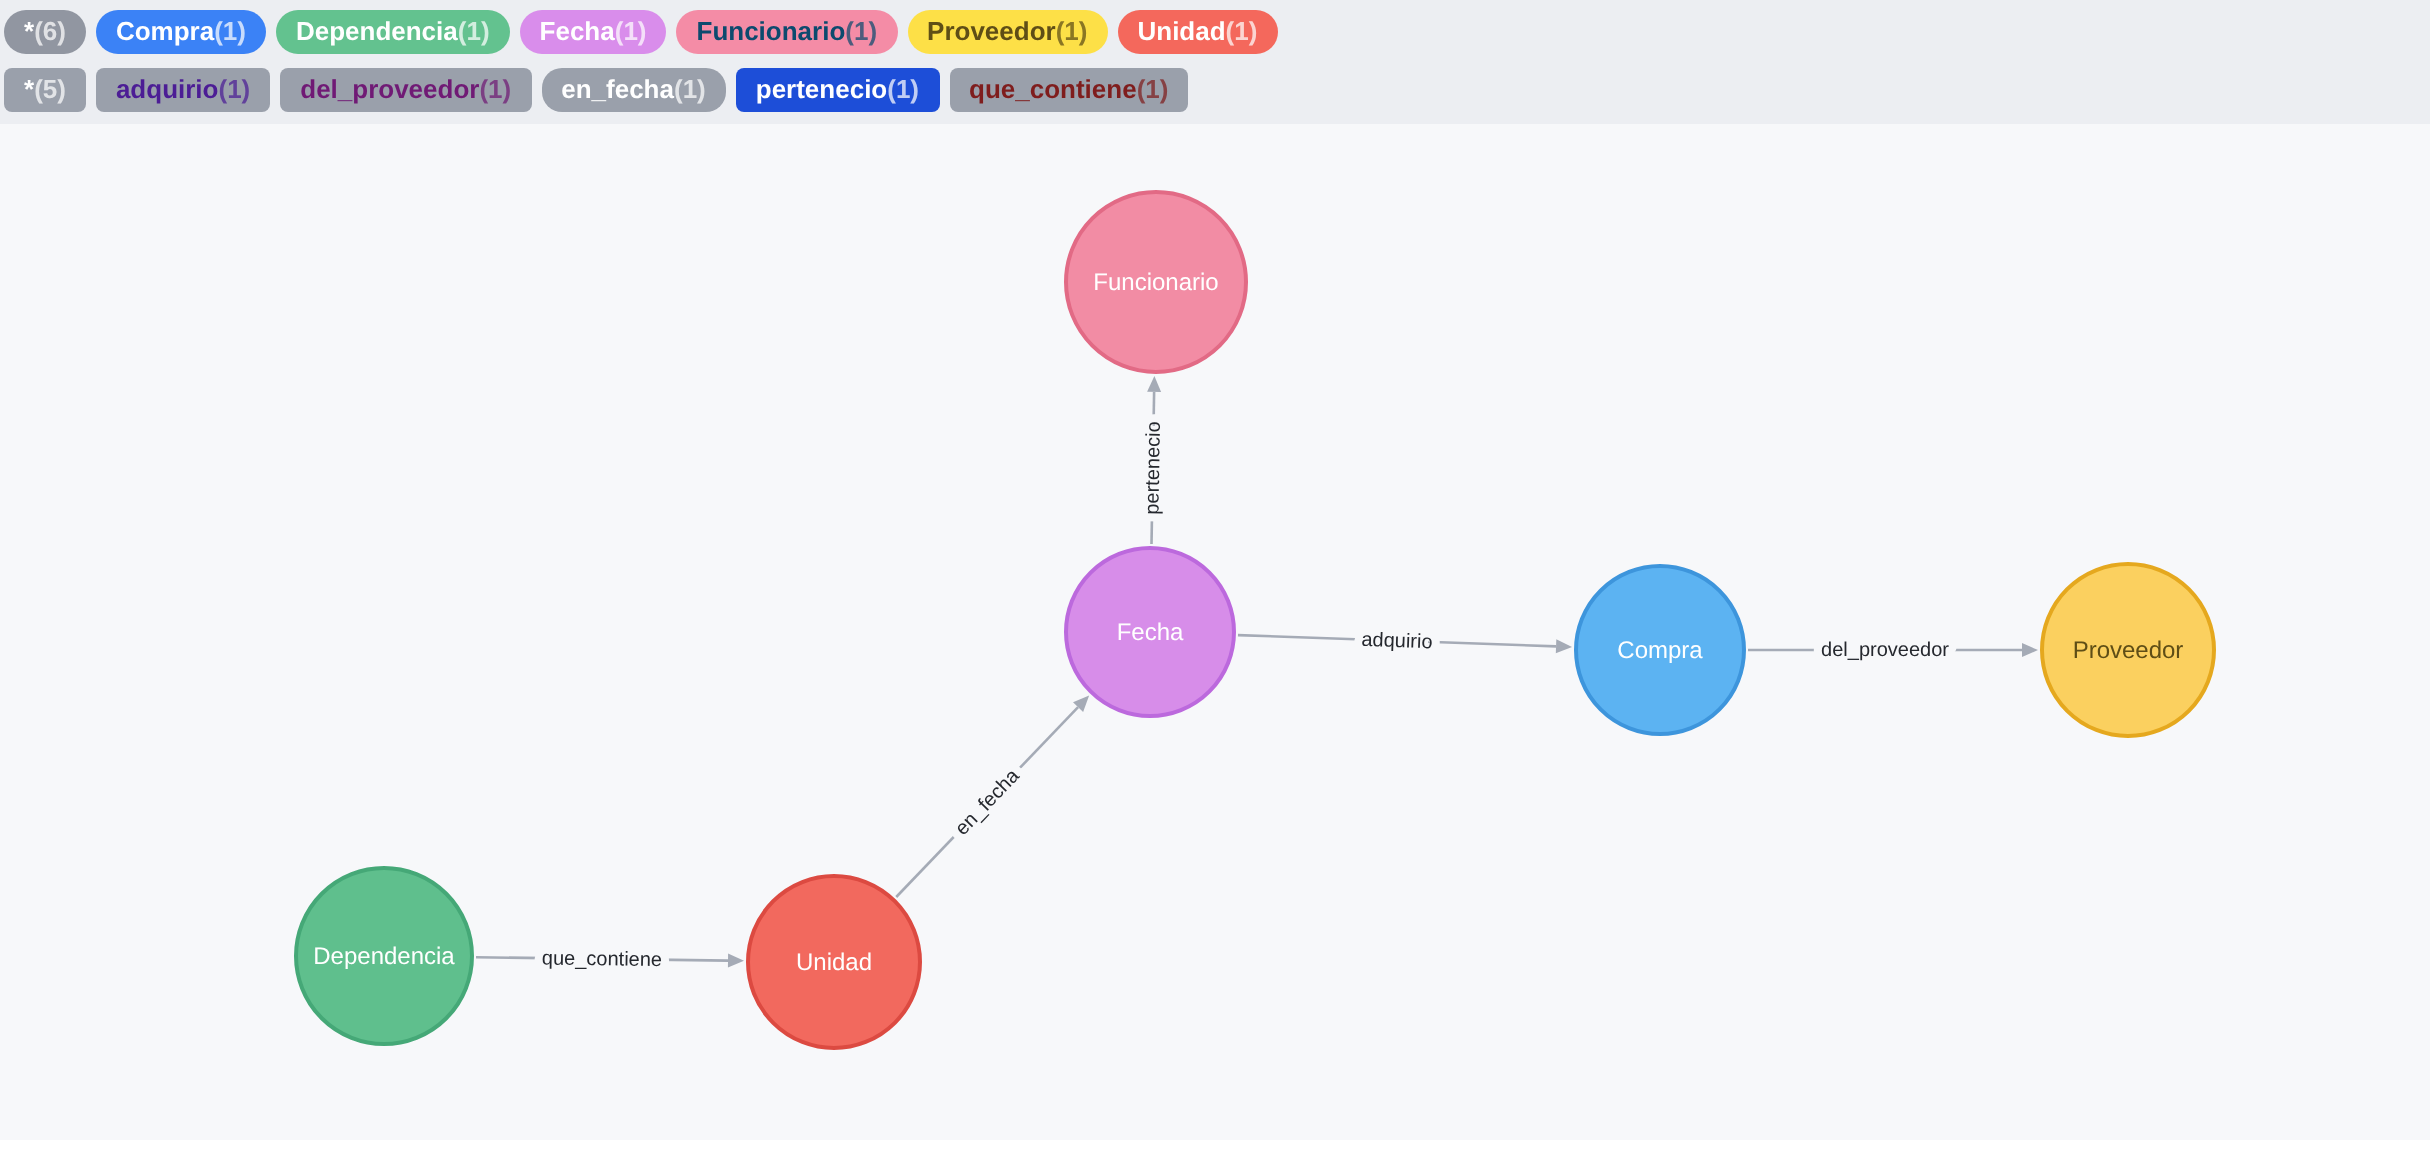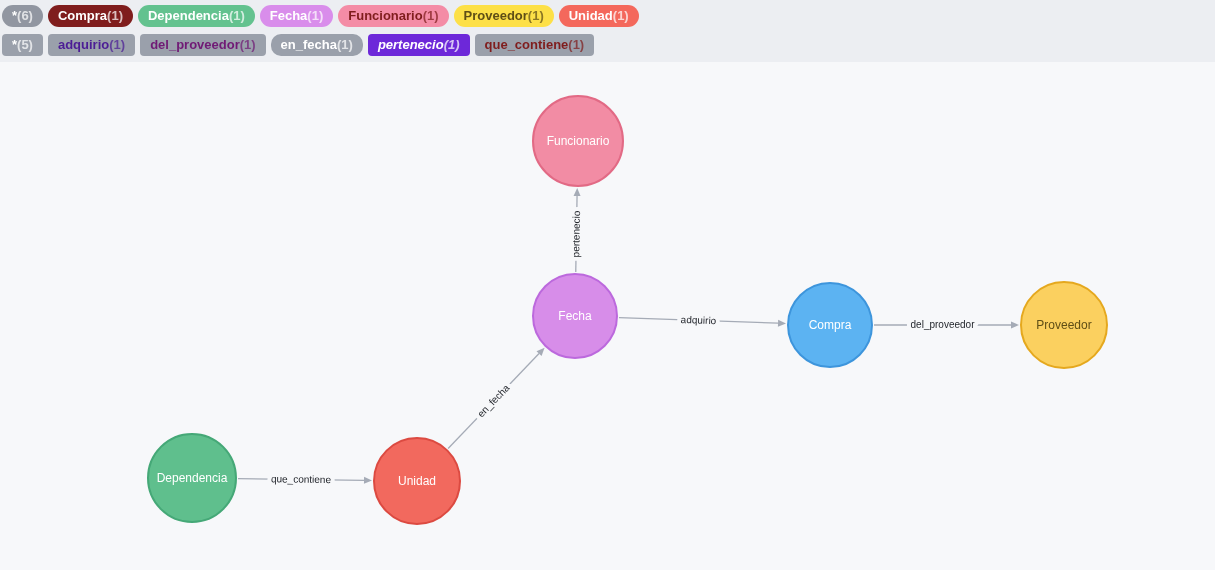--- a/index.html
+++ b/index.html
@@ -49,33 +49,33 @@
     font-family: "Liberation Sans", sans-serif;
   }
   .footer-strip { width: 100%; height: 7px; background: #ffffff; }
 </style>
 </head>
 <body>
 
 <div class="topbar">
   <div class="pill-row" id="node-pills">
       <span class="pill node-pill" style="background: rgb(145, 150, 161); color: rgb(255, 255, 255);"><span>*</span><span class="count">(6)</span></span>
-      <span class="pill node-pill" style="background: #7f1d1d; color: rgb(255, 255, 255);"><span>Compra</span><span class="count">(1)</span></span>
+      <span class="pill node-pill" style="background: #3b82f6; color: rgb(255, 255, 255);"><span>Compra</span><span class="count">(1)</span></span>
       <span class="pill node-pill" style="background: rgb(99, 194, 143); color: rgb(255, 255, 255); text-align: right;"><span>Dependencia</span><span class="count">(1)</span></span>
       <span class="pill node-pill" style="background: rgb(217, 141, 235); color: rgb(255, 255, 255);"><span>Fecha</span><span class="count">(1)</span></span>
-      <span class="pill node-pill" style="background: rgb(244, 140, 166); color: #7f1d1d;"><span>Funcionario</span><span class="count">(1)</span></span>
+      <span class="pill node-pill" style="background: rgb(244, 140, 166); color: #0c4a6e;"><span>Funcionario</span><span class="count">(1)</span></span>
       <span class="pill node-pill" style="background: #fde047; color: rgb(95, 78, 22);"><span>Proveedor</span><span class="count">(1)</span></span>
       <span class="pill node-pill" style="background: rgb(244, 104, 92); color: rgb(255, 255, 255);"><span>Unidad</span><span class="count">(1)</span></span>
     </div>
   <div class="pill-row" id="rel-pills">
       <span class="pill rel-pill" style="background: rgb(154, 160, 171); color: rgb(255, 255, 255);"><span>*</span><span class="count">(5)</span></span>
       <span class="pill rel-pill" style="background: rgb(154, 160, 171); color: #4c1d95;"><span>adquirio</span><span class="count">(1)</span></span>
       <span class="pill rel-pill" style="background: rgb(154, 160, 171); color: #701a75;"><span>del_proveedor</span><span class="count">(1)</span></span>
       <span class="pill rel-pill" style="background: rgb(154, 160, 171); color: rgb(255, 255, 255); border-radius: 10px;"><span>en_fecha</span><span class="count">(1)</span></span>
-      <span class="pill rel-pill" style="background: #6d28d9; color: rgb(255, 255, 255); font-style: italic;"><span>pertenecio</span><span class="count">(1)</span></span>
+      <span class="pill rel-pill" style="background: #1d4ed8; color: rgb(255, 255, 255);"><span>pertenecio</span><span class="count">(1)</span></span>
       <span class="pill rel-pill" style="background: rgb(154, 160, 171); color: #7f1d1d;"><span>que_contiene</span><span class="count">(1)</span></span>
     </div>
 </div>
 
 <div class="canvas">
   <svg id="graph-svg" width="1215" height="508">
       <g>
         <line x1="575.7541749048892" y1="210.0064638814651" x2="577.0572813688885" y2="133.99192014816862" stroke="#A5ABB6" stroke-width="1.3"></line>
         <polygon points="577.1944040788684,125.9930953993441 580.5567671964993,134.0519113337848 573.5577955412778,133.93192896255243" fill="#A5ABB6"></polygon>
         <text x="576.4057281368889" y="171.99919201481686" dy="0.32em" text-anchor="middle" class="edge-label" transform="rotate(-89.01788283677583 576.4057281368889 171.99919201481686)">pertenecio</text>

